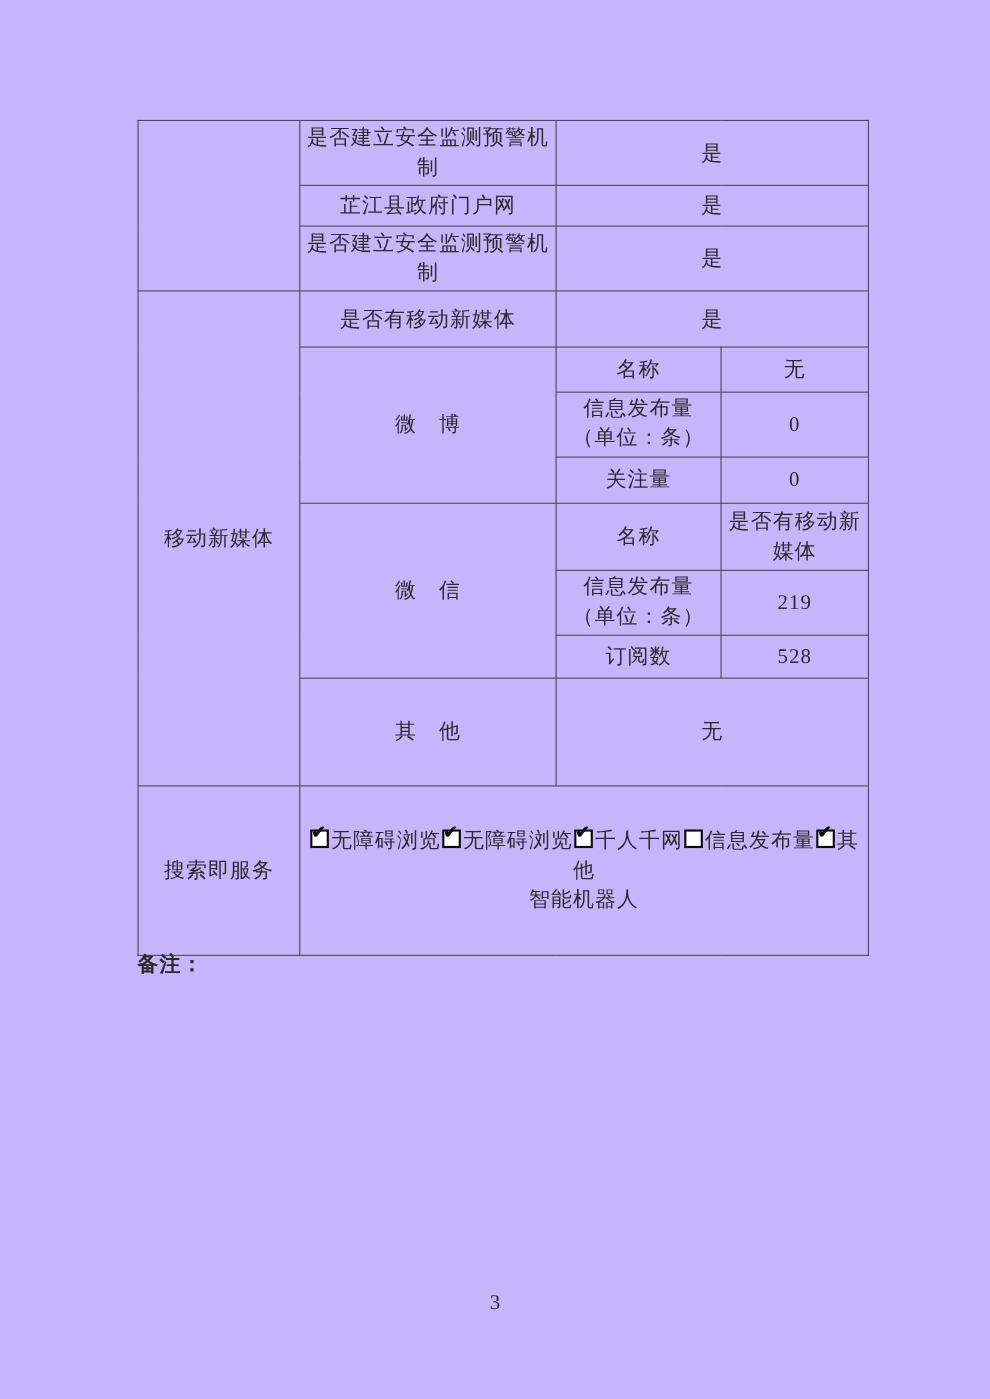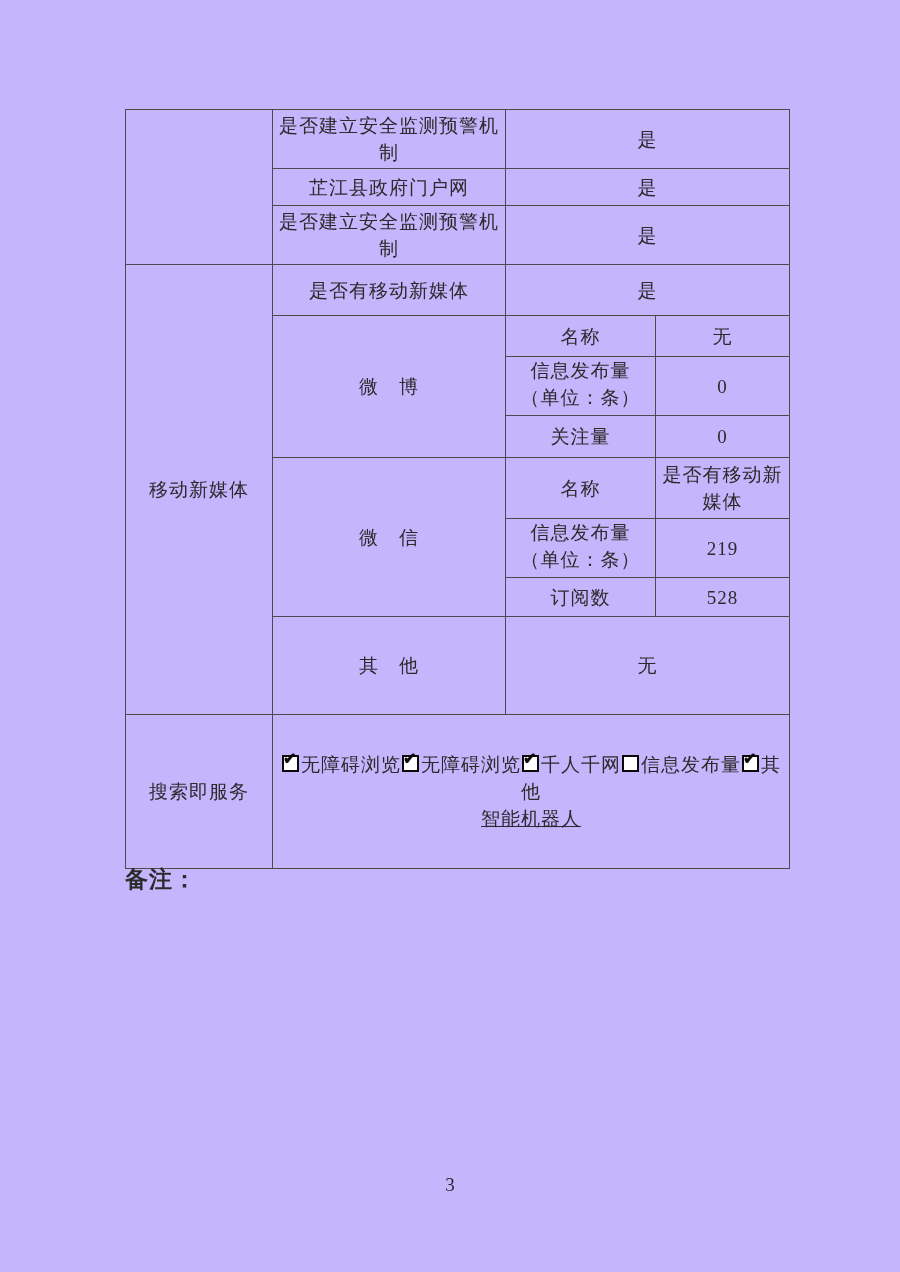--- a/index.html
+++ b/index.html
@@ -50,24 +50,24 @@
   .cb[data-checked="true"]::after{
     content:"\2714";
     position:absolute;
     left:-1px;top:-6px;
     font-size:16px;
     font-weight:bold;
     color:#0a0a0a;
     line-height:16px;
     letter-spacing:0;
   }
-  .underl{text-decoration:underline;}
+  .underl{}
   .note{
     position:absolute;left:125px;top:864px;
-    font-size:23px;font-weight:bold;letter-spacing:1px;
+    font-size:19px;font-weight:bold;letter-spacing:1px;
   }
   .pagenum{
     position:absolute;left:0;top:1174px;width:100%;
     text-align:center;font-size:19px;
   }
 </style>
 </head>
 <body>
 
 <div class="page">

